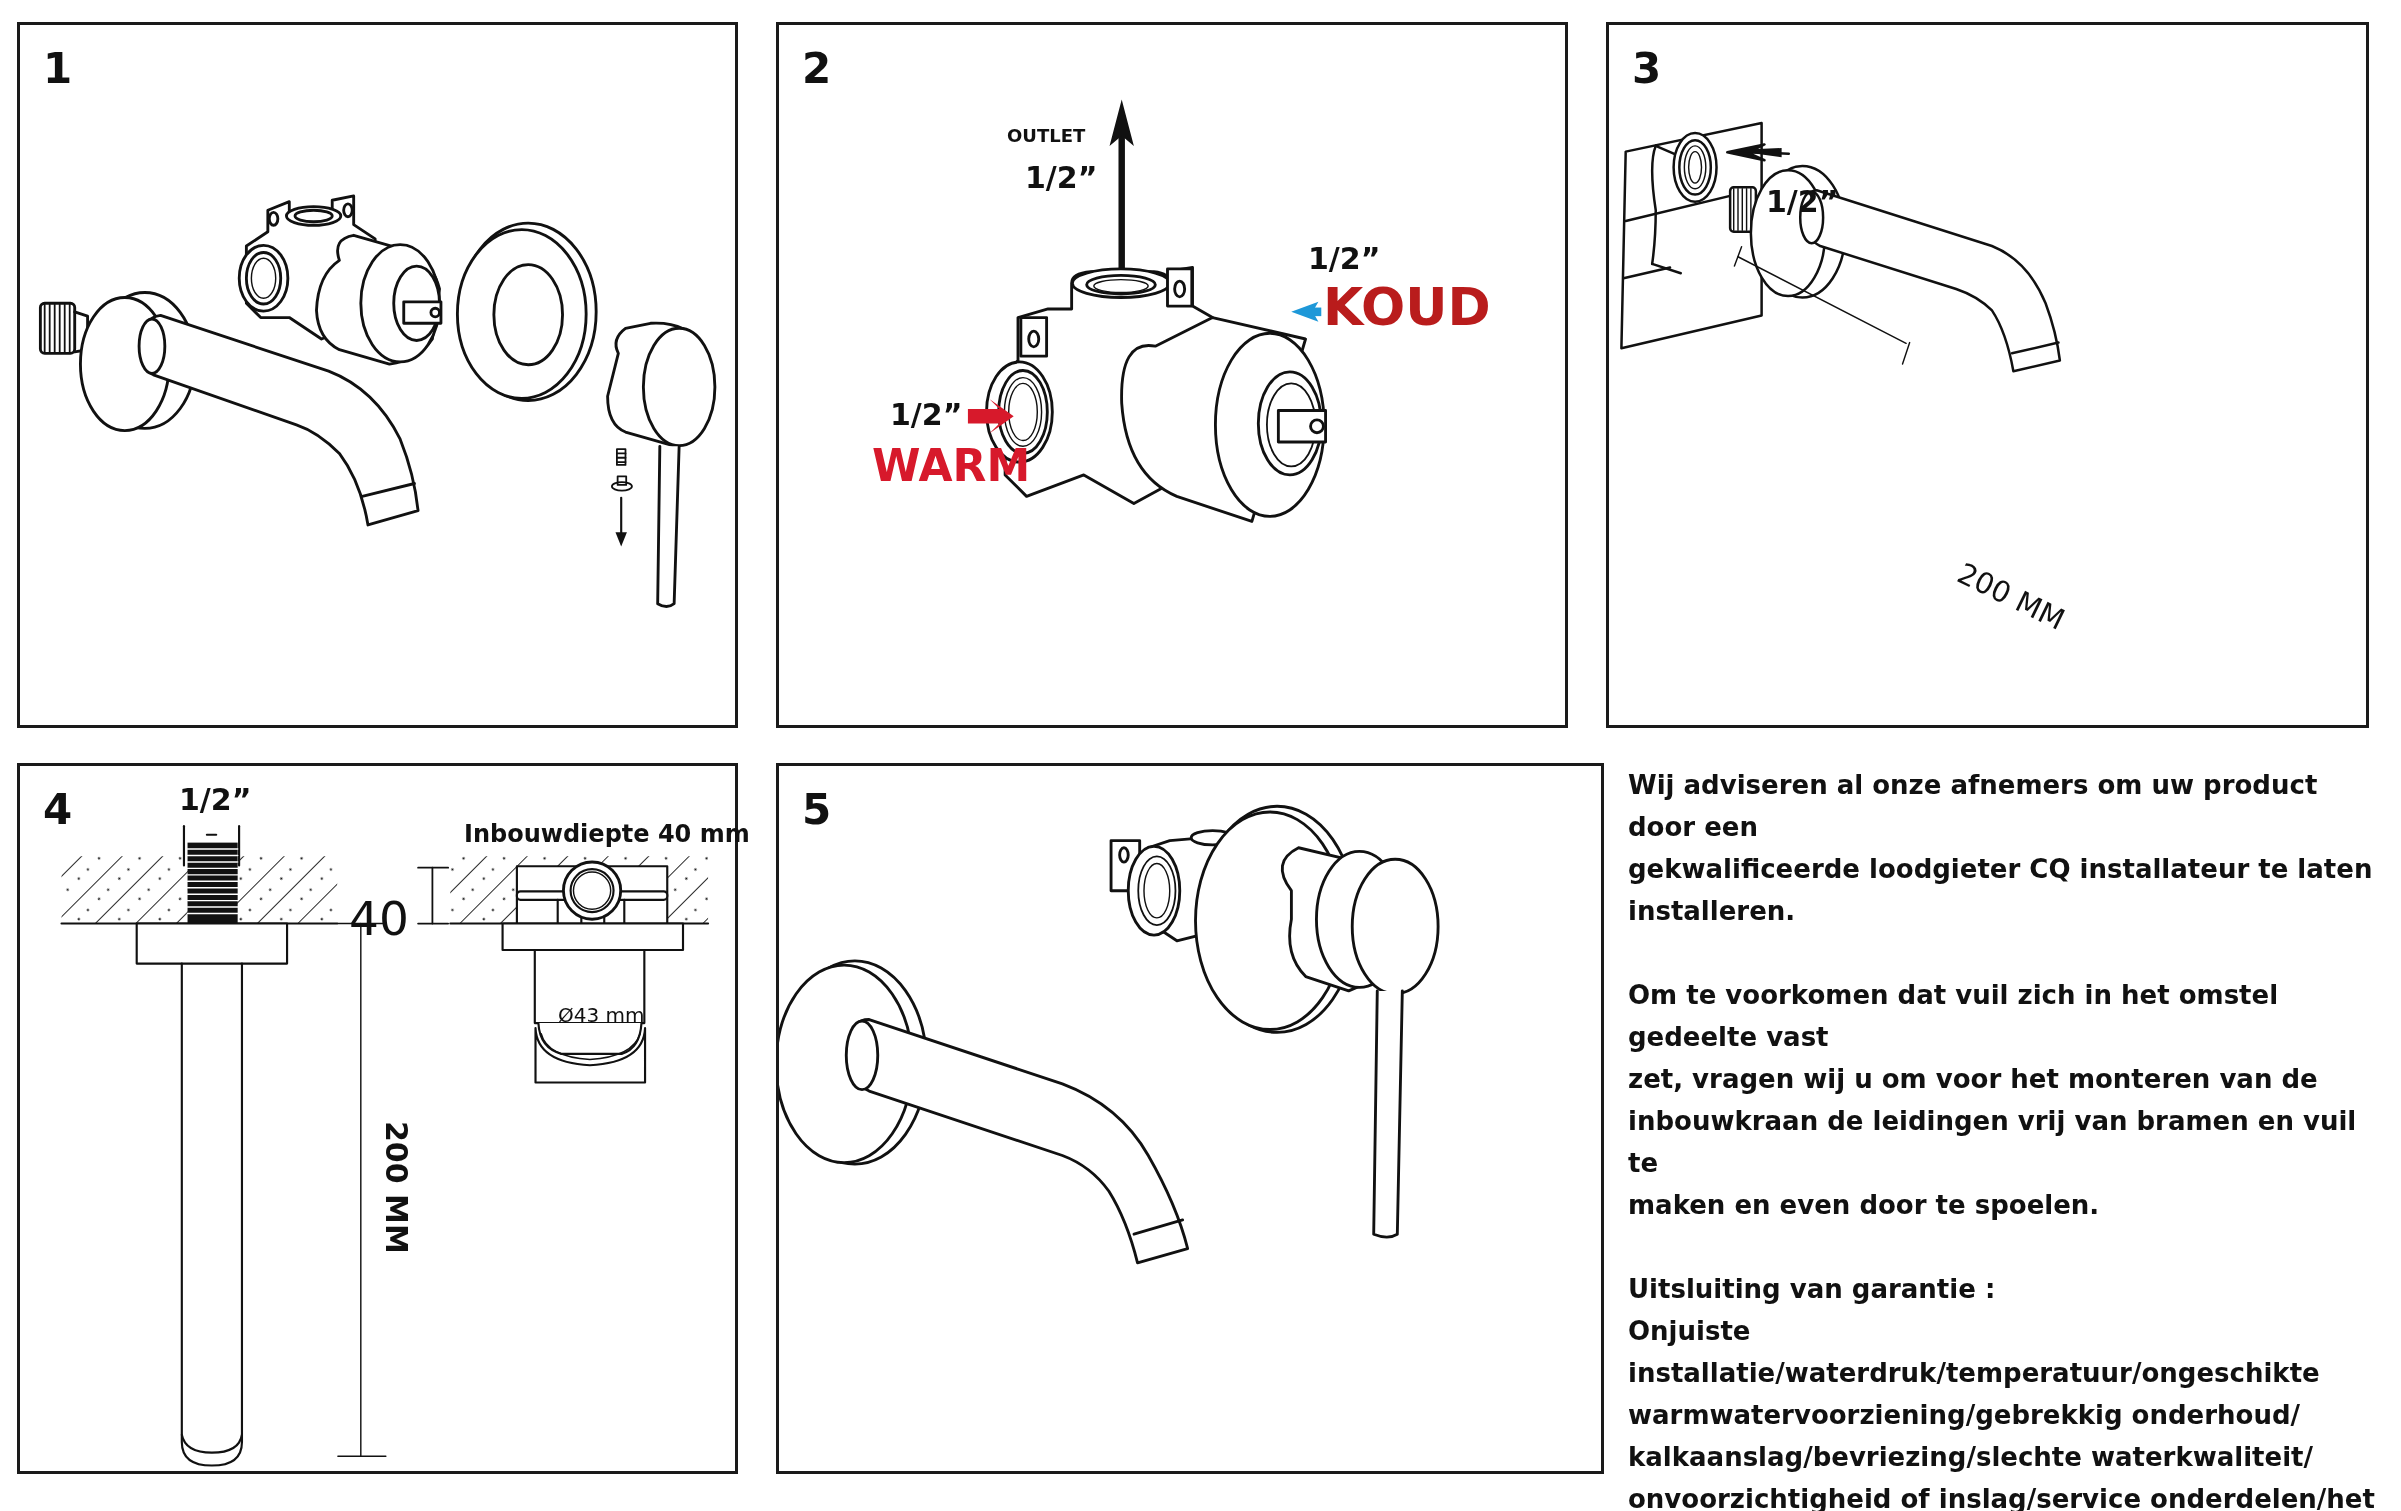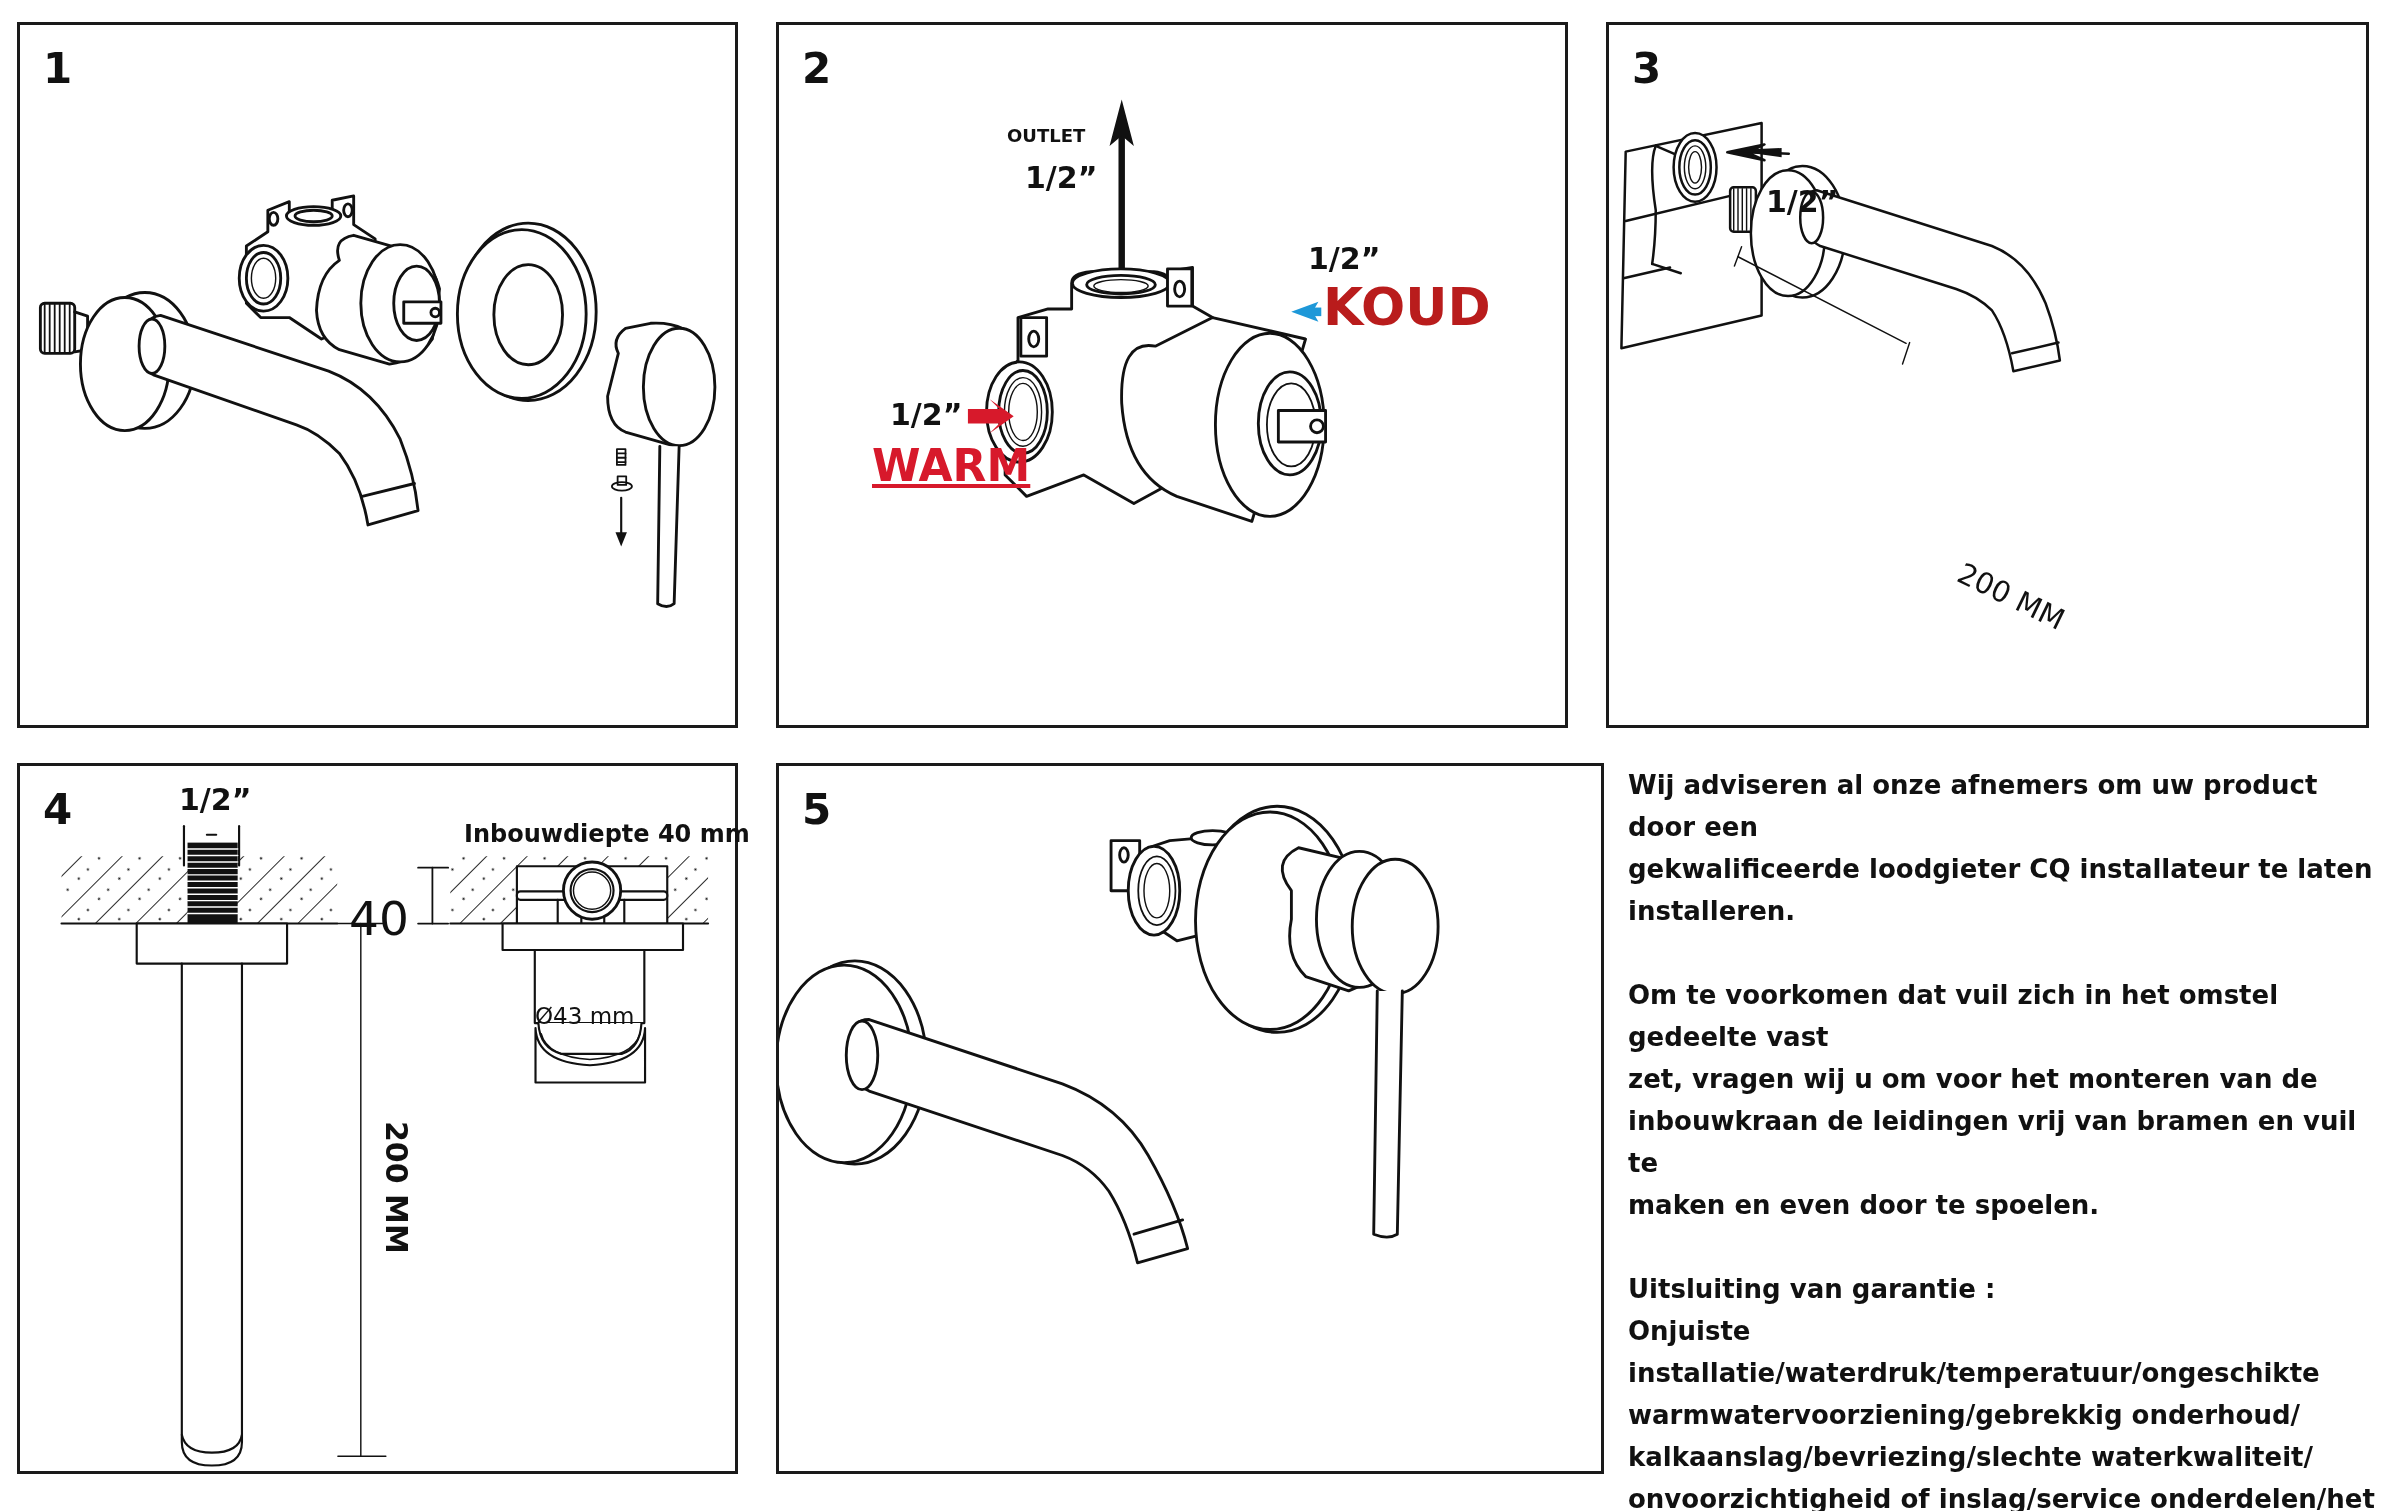--- a/index.html
+++ b/index.html
@@ -123,21 +123,21 @@
     <g>
       <path d="M1800 432 L1838 418 L1830 432 L1838 446 Z" fill="#1e98d8" stroke="none"></path>
       <rect x="1828" y="426" width="14" height="12" fill="#1e98d8" stroke="none"></rect>
     </g>
   </svg>
   <div class="lbl" style="left:228px; top:100px; font-size:18px;">OUTLET</div>
   <div class="lbl" style="left:246px; top:135px; font-size:30px;">1/2”</div>
   <div class="lbl" style="left:529px; top:216px; font-size:30px;">1/2”</div>
   <div class="lbl" style="left:544px; top:252px; font-size:52px; color:#b91c1c;">KOUD</div>
   <div class="lbl" style="left:111px; top:372px; font-size:30px;">1/2”</div>
-  <div class="lbl" style="left:93px; top:415px; font-size:44px; color:#d7192b;text-decoration:underline;">WARM</div>
+  <div class="lbl" style="left:93px; top:415px; font-size:44px; color:#d7192b;">WARM</div>
 </div>
 
 <div class="panel" style="left:1606px; top:22px; width:763px; height:706px;">
   <div class="step-num">3</div>
   <svg width="763" height="706" viewBox="2245 31 1066 987" fill="none" stroke="#111" stroke-width="3.5" stroke-linejoin="round" stroke-linecap="round">
 
     <g>
       <path d="M2268 208 L2458 168 L2458 437 L2262 483 Z" fill="#fff"></path>
       <line x1="2268" y1="305" x2="2430" y2="266"></line>
       <path d="M2370 212 L2370 260"></path>
@@ -251,21 +251,21 @@
       <rect x="698" y="1286" width="252" height="37" fill="#fff"></rect>
       <rect x="743" y="1323" width="153" height="102" fill="#fff"></rect>
       <path d="M748 1425 Q750 1460 780 1468 L865 1468 Q890 1460 892 1425" fill="#fff"></path>
       <path d="M744 1432 L744 1508 L897 1508 L897 1432 Q895 1480 820 1484 Q746 1480 744 1432 Z" fill="#fff"></path>
       <path d="M752 1440 Q760 1472 820 1476 Q880 1472 890 1440" stroke-width="2"></path>
     </g>
   </svg>
   <div class="lbl" style="left:159px; top:15.7px; font-size:30px;">1/2”</div>
   <div class="lbl" style="left:329px; top:125px; font-size:47px; font-weight:normal;">40</div>
   <div class="lbl" style="left:444px; top:54px; font-size:24px;">Inbouwdiepte 40 mm</div>
-  <div class="lbl" style="left:515px; top:237px; font-size:23px; font-weight:normal;">Ø43 mm</div>
+  <div class="lbl" style="left:538px; top:237px; font-size:20px; font-weight:normal;">Ø43 mm</div>
   <div class="lbl" style="left:394px; top:355px; font-size:30px; transform:rotate(90deg); transform-origin:left top;">200 MM</div>
 </div>
 
 <div class="panel" style="left:776px; top:763px; width:828px; height:711px;">
   <div class="step-num">5</div>
   <svg width="828" height="711" viewBox="1084 1066 1157 993" fill="none" stroke="#111" stroke-width="4" stroke-linejoin="round" stroke-linecap="round">
     <g>
 
       <path d="M1600 1180 L1630 1170 L1700 1164 L1720 1180 L1720 1290 L1640 1310 L1610 1290 Z" fill="#fff"></path>
       <ellipse cx="1690" cy="1166" rx="30" ry="10" fill="#fff"></ellipse>

